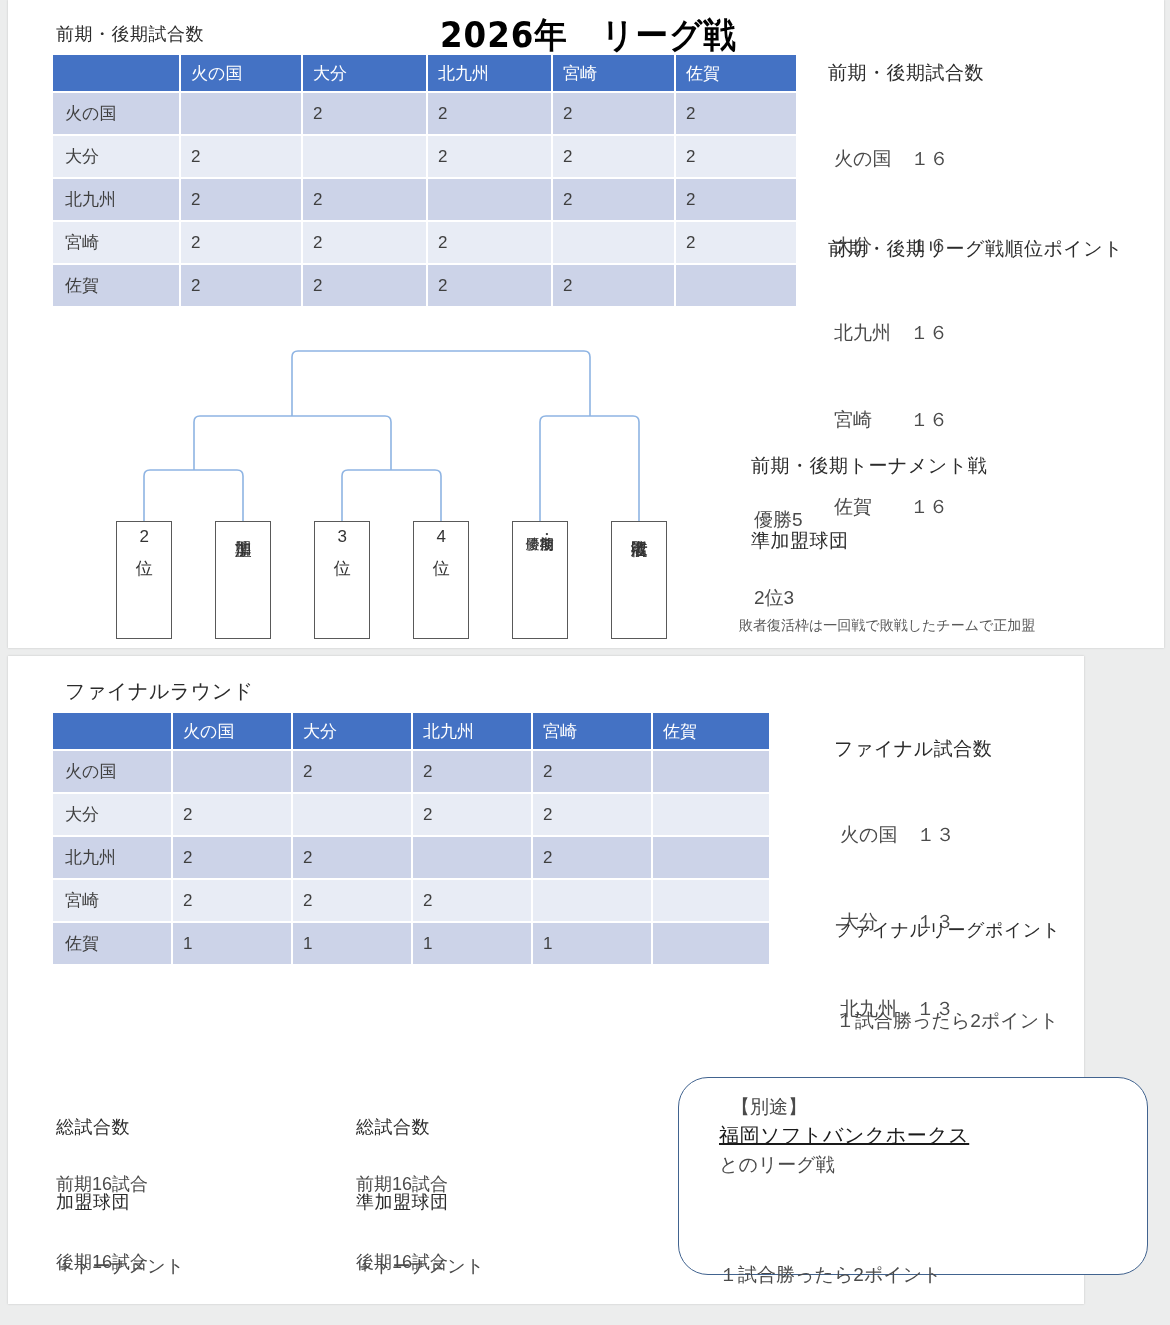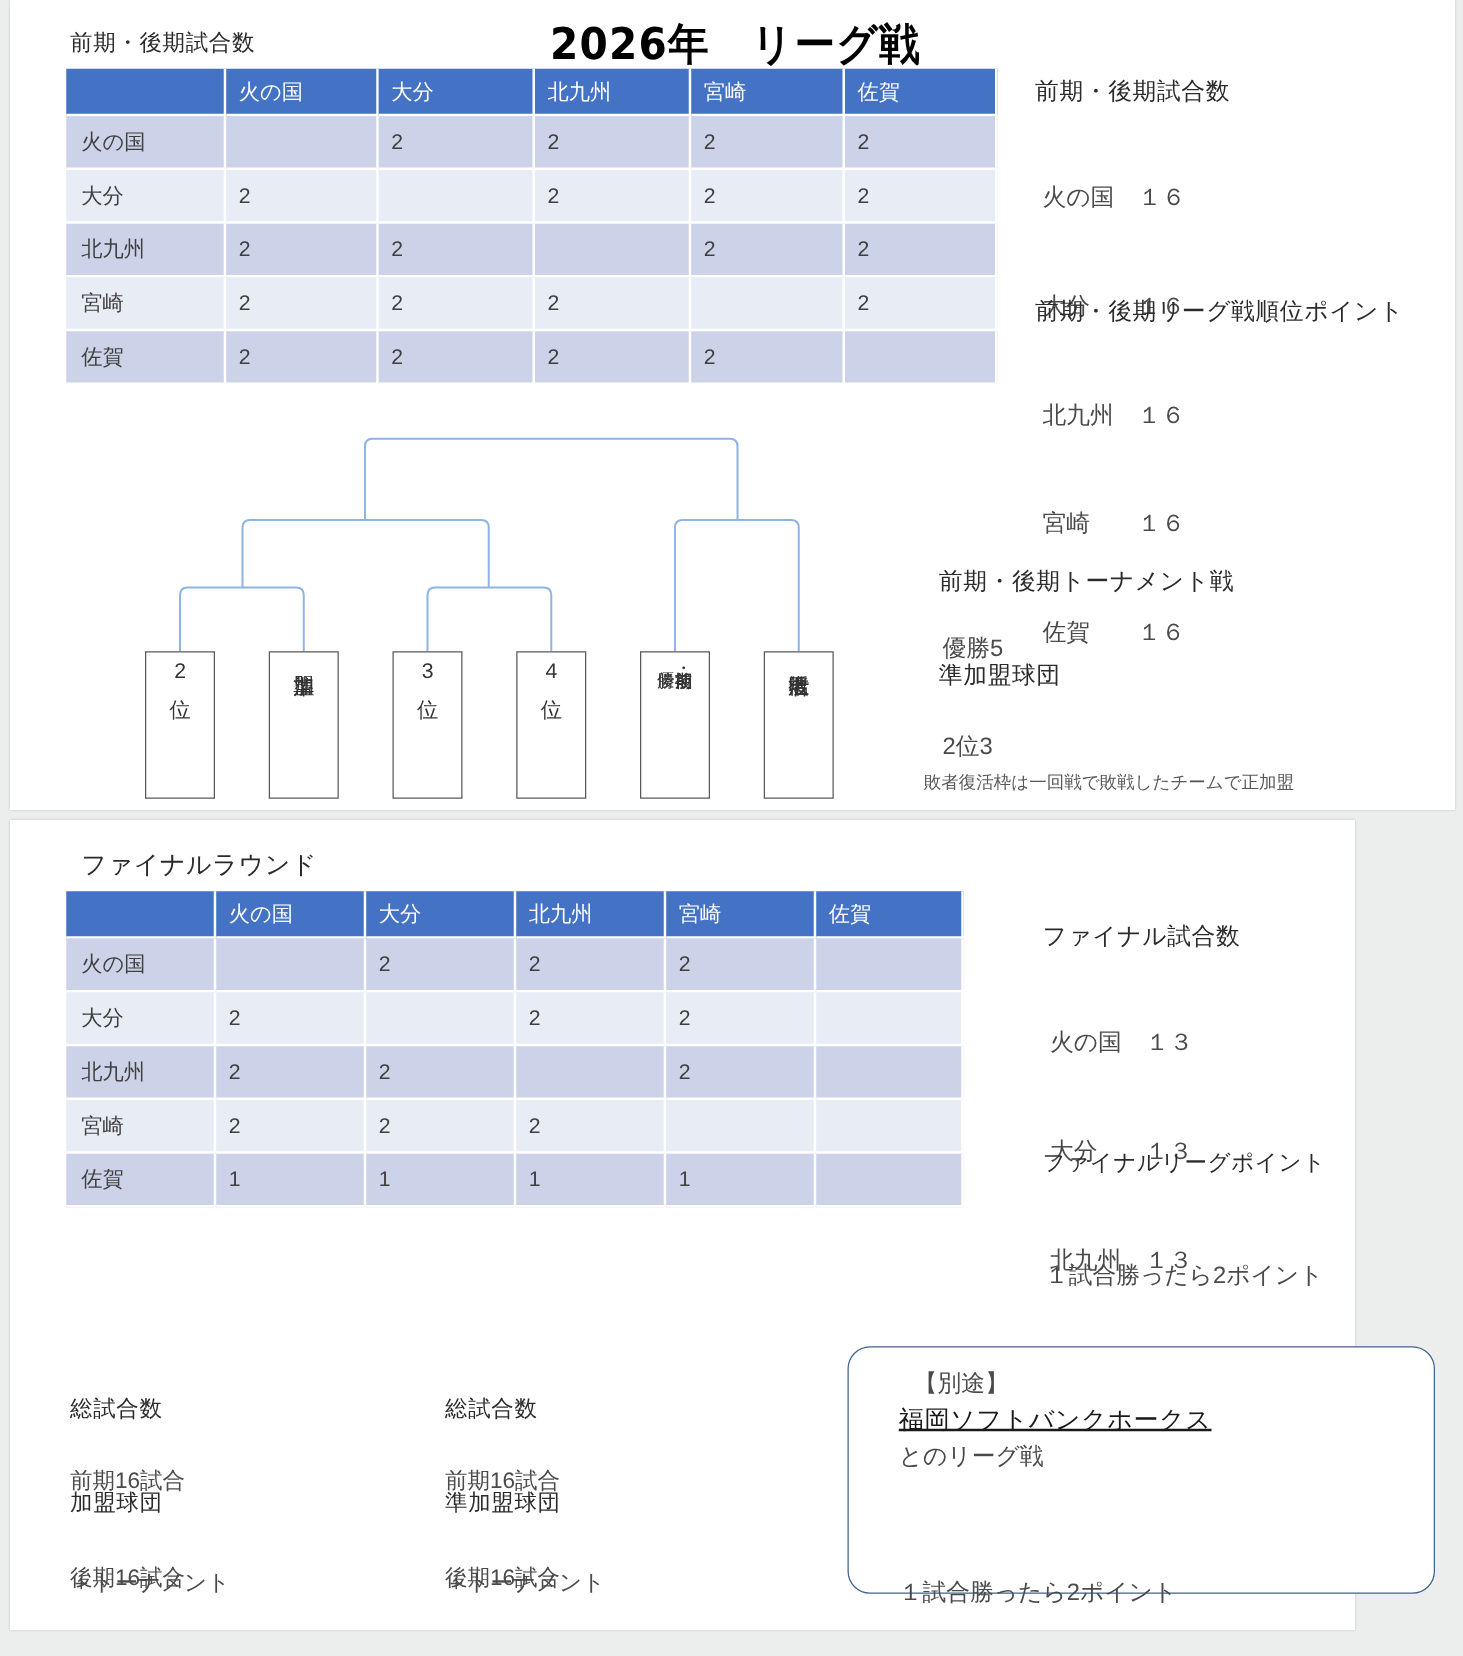--- a/index.html
+++ b/index.html
@@ -95,21 +95,21 @@
     color:#333;
     letter-spacing:0px;
     white-space:pre;
   }
   .vt.small{font-size:14px;}
 
   
   .notebox{
     position:absolute;
     border:1.5px solid #41638f;
-    border-radius:18px;
+    border-radius:30px;
     background:#fff;
     box-sizing:border-box;
   }
   .ul{ text-decoration:underline; }
 </style>
 </head>
 <body>
 
 <div class="page">
 

